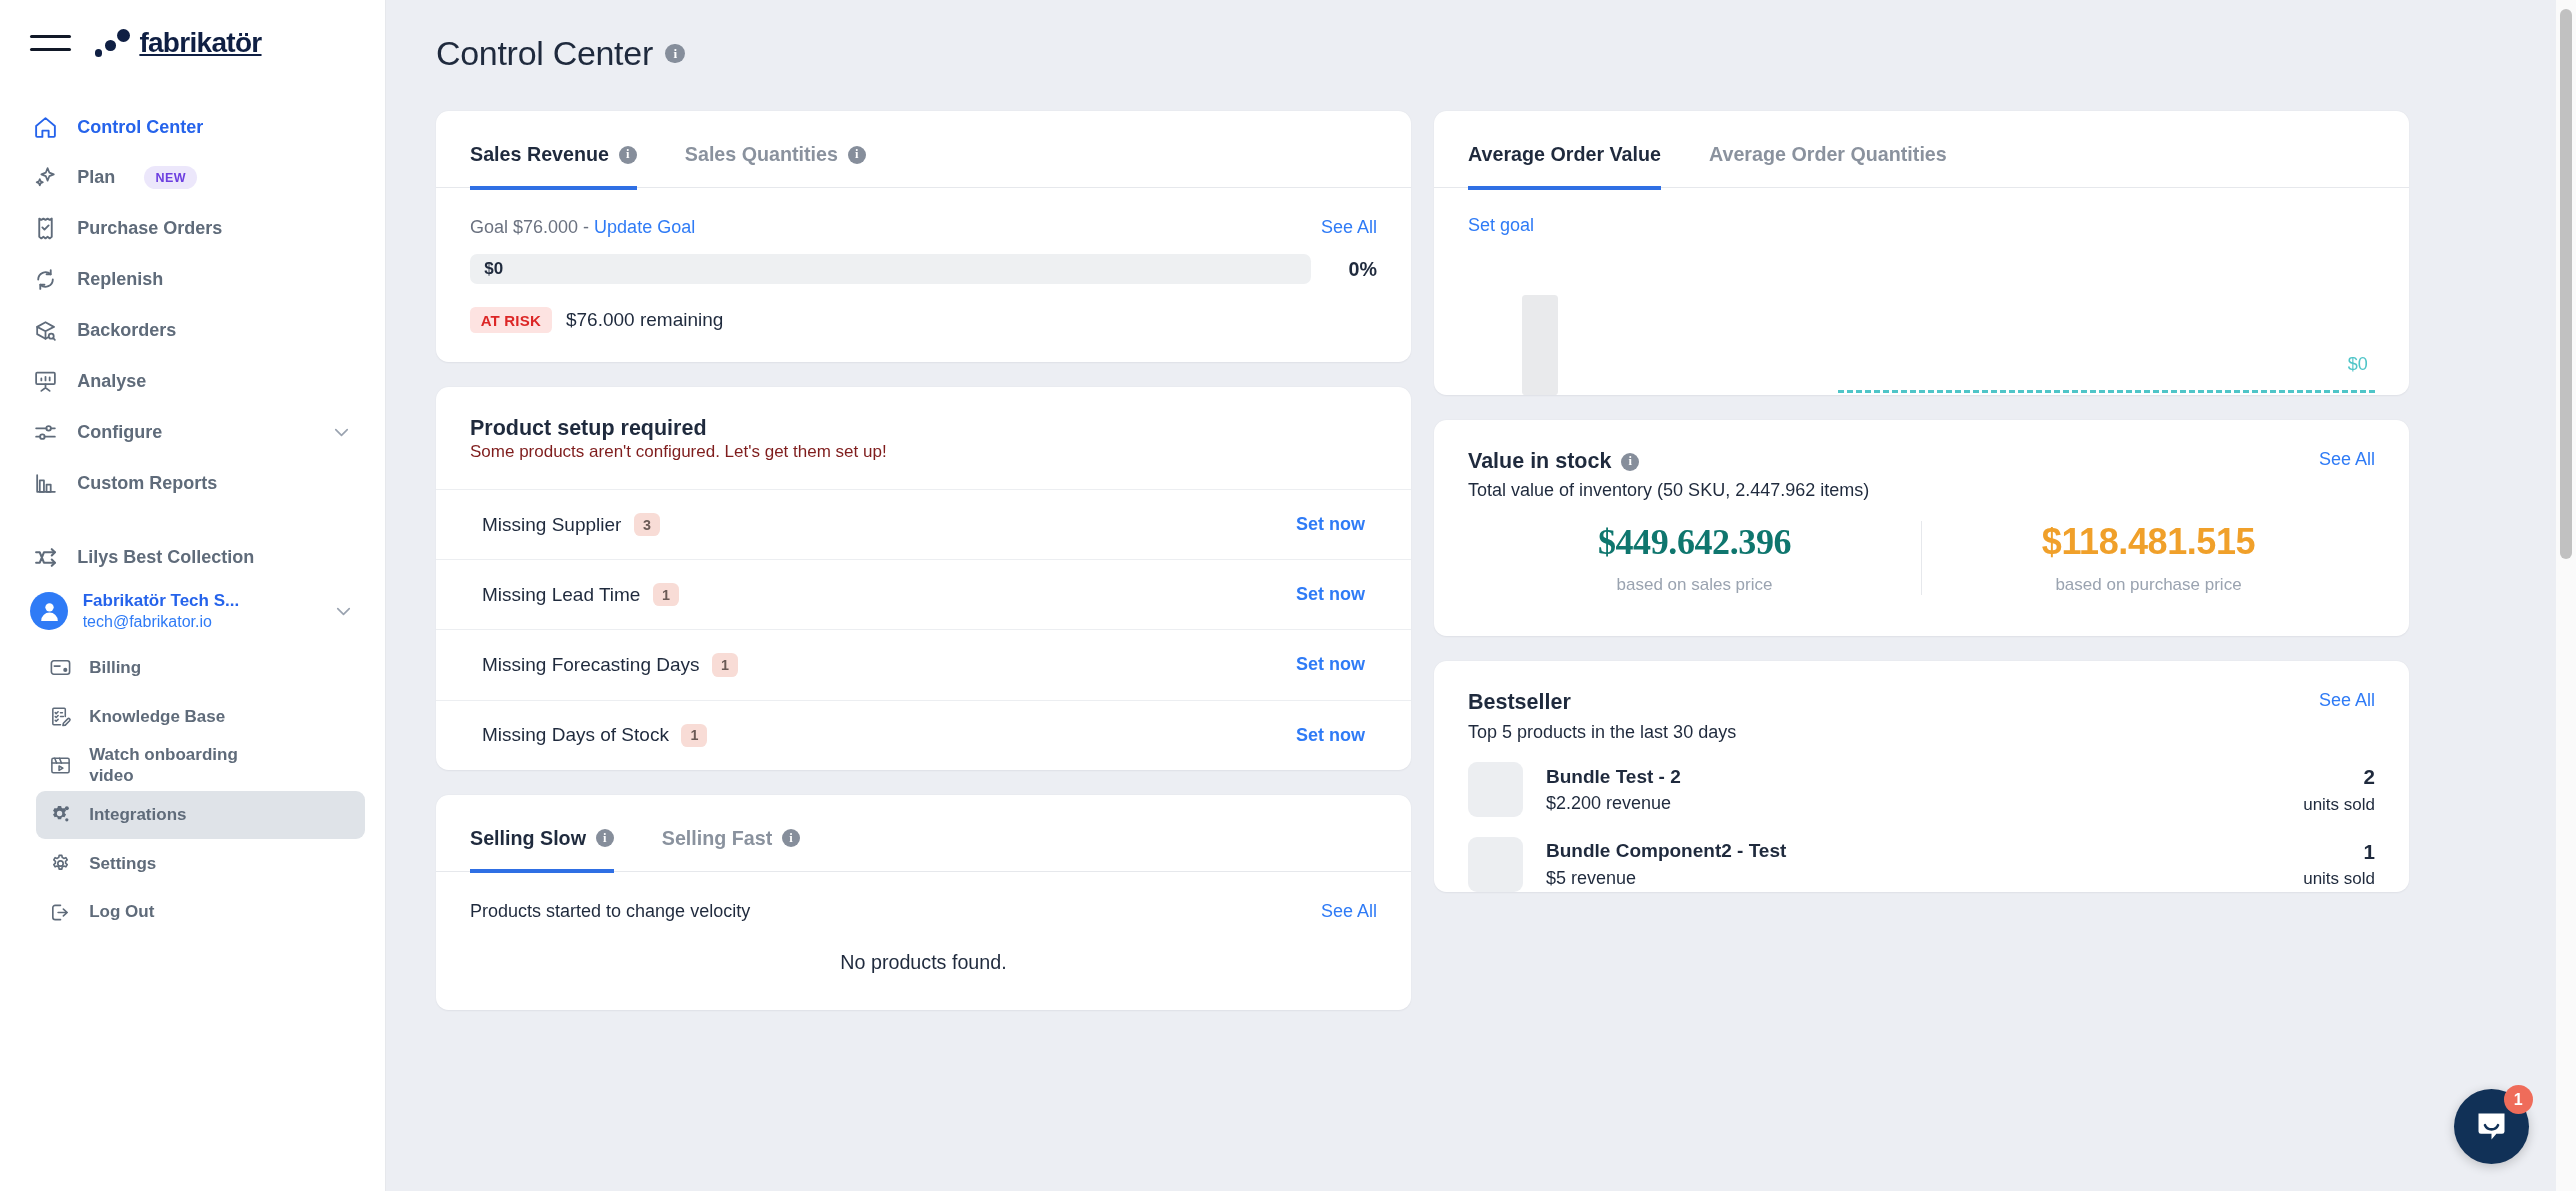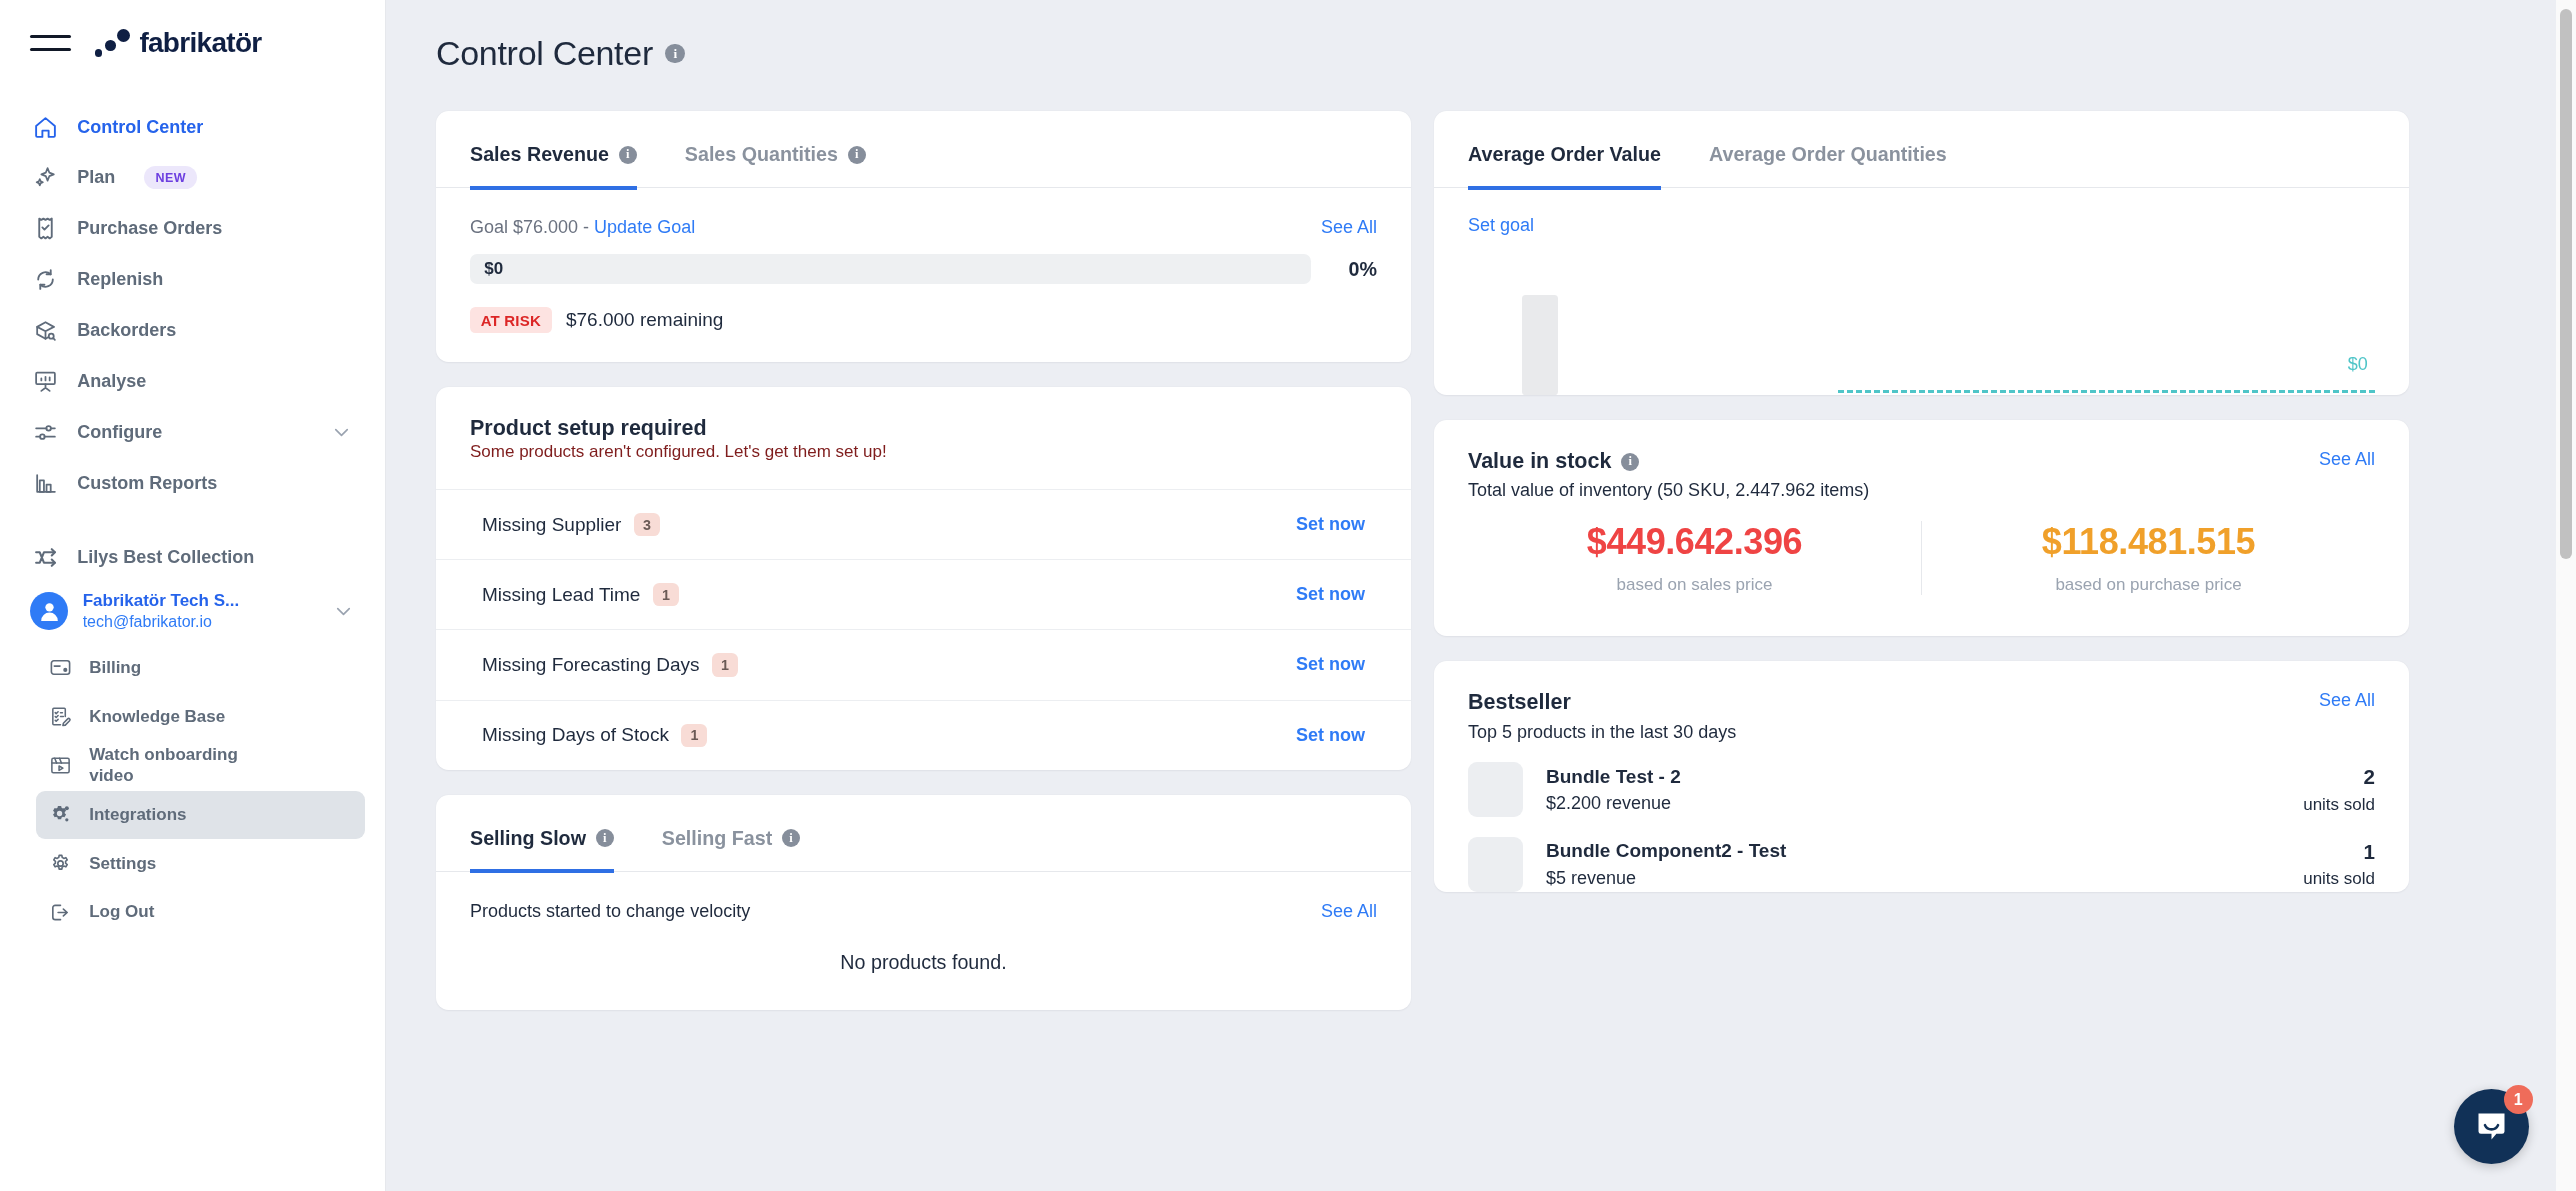--- a/index.html
+++ b/index.html
@@ -22,21 +22,21 @@
   }
   .brand-row { display: flex; align-items: center; gap: 23px; height: 86px; padding-left: 10.7px; }
   .hamburger { width: 41px; height: 27px; display: flex; flex-direction: column; justify-content: center; gap: 9.8px; cursor: pointer; }
   .hamburger i { display: block; height: 3.6px; background: #111827; border-radius: 1.8px; }
   .logo { display: flex; align-items: center; gap: 9px; }
   .logo-dots { width: 36px; height: 32px; position: relative; }
   .logo-dots span { position: absolute; border-radius: 50%; background: #0f1f43; }
   .logo-dots .d1 { width: 7.2px;  height: 7.2px;  left: 0.9px;  top: 22.4px; }
   .logo-dots .d2 { width: 10.7px; height: 10.7px; left: 10.7px; top: 13.4px; }
   .logo-dots .d3 { width: 13.4px; height: 13.4px; left: 22.4px; top: 1.8px; }
-  .logo-text { font-size: 28px; font-weight: 700; color: #0f1f43; letter-spacing: -0.7px; }
+  .logo-text { font-size: 28px; font-weight: 700; color: #0f1f43; letter-spacing: -0.7px; text-decoration: underline; }
 
   .nav { margin-top: 16px; }
   .nav-item {
     display: flex; align-items: center; gap: 18px;
     height: 50px; padding: 0 12.5px; border-radius: 9px;
     color: #5f6b7a; font-size: 18px; font-weight: 600;
     cursor: pointer; position: relative;
     margin-bottom: 0.9px;
   }
   .nav-item.active { color: #2563eb; }
@@ -143,21 +143,21 @@
   .chart-dash { position: absolute; right: 0; bottom: 1.8px; width: 537px; border-top: 3.6px dashed #4fc5c8; }
   .chart-val { position: absolute; right: 7.2px; bottom: 19.7px; font-size: 18px; color: #4fc5c8; }
 
   .vis-head { display: flex; align-items: flex-start; justify-content: space-between; padding: 29px 34px 0 34px; }
   .vis-title { font-size: 21.5px; font-weight: 700; color: #1f2a3d; display: flex; align-items: center; gap: 9.8px; }
   .vis-sub { font-size: 18px; color: #1f2a3d; margin-top: 6.3px; }
   .vis-stats { display: flex; padding: 19.7px 34px 41px 34px; }
   .vis-stat { flex: 1; text-align: center; }
   .vis-stat + .vis-stat { border-left: 0.9px solid #e6e8ec; }
   .vis-num { font-size: 36px; font-weight: 700; letter-spacing: -0.4px; }
-  .vis-num.blue { color: #ef4444; }
+  .vis-num.blue { color: #0f766e; font-family: Liberation Serif, serif; }
   .vis-num.orange { color: #f0a02a; }
   .vis-cap { font-size: 17px; color: #9aa3b0; margin-top: 12.5px; }
 
   .best-head { display: flex; align-items: flex-start; justify-content: space-between; padding: 29px 34px 0 34px; }
   .best-title { font-size: 21.5px; font-weight: 700; color: #1f2a3d; }
   .best-sub { font-size: 18px; color: #1f2a3d; margin-top: 6.3px; }
   .best-row { display: flex; align-items: center; gap: 23px; padding: 19.7px 34px 0 34px; }
   .best-thumb { width: 55px; height: 55px; background: #eceef1; border-radius: 9px; flex: 0 0 55px; }
   .best-info { flex: 1; }
   .best-name { font-size: 19px; font-weight: 700; color: #1f2a3d; }

